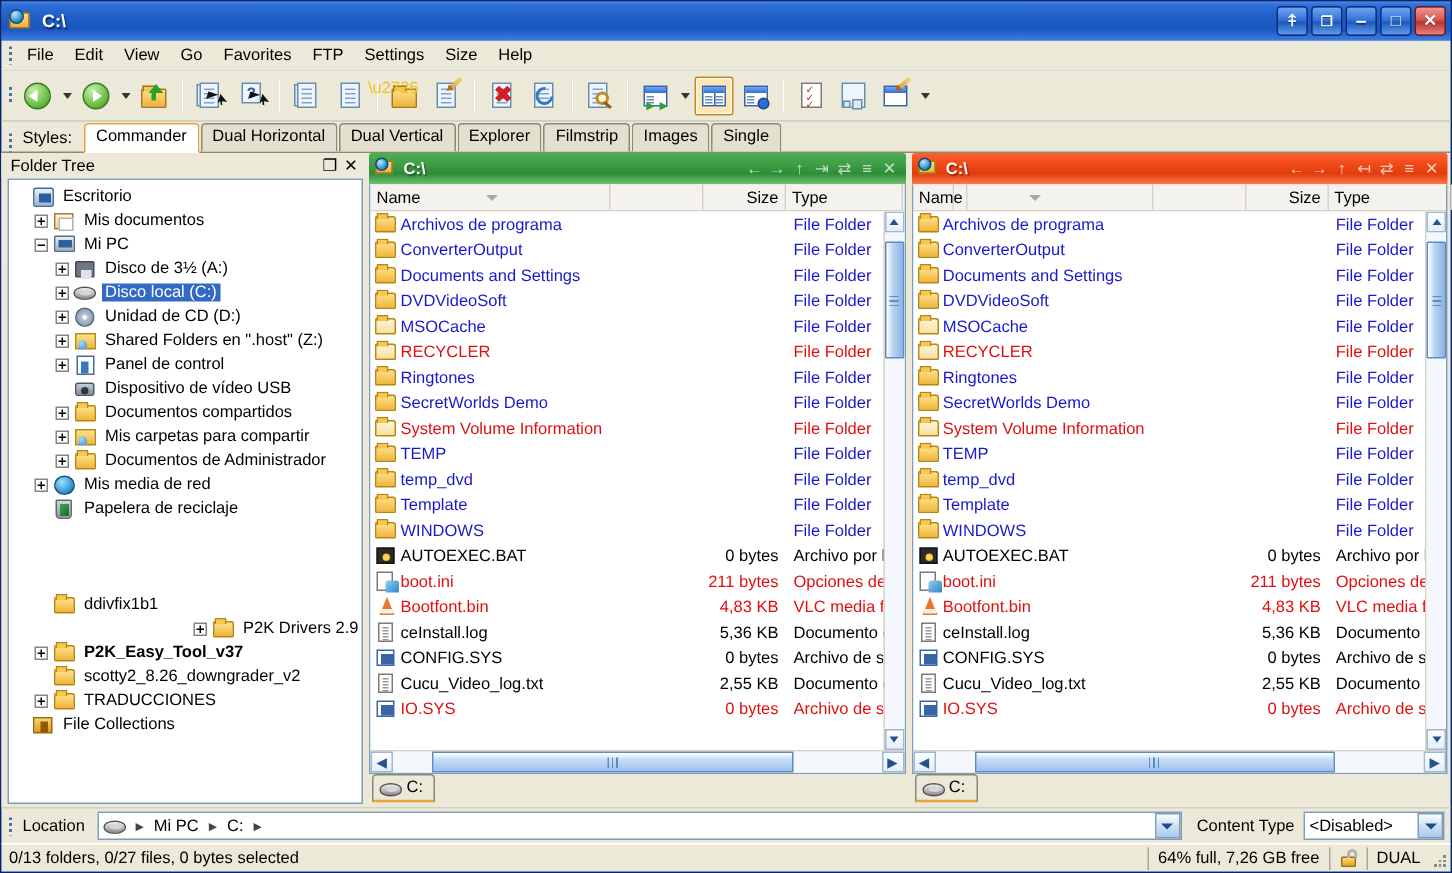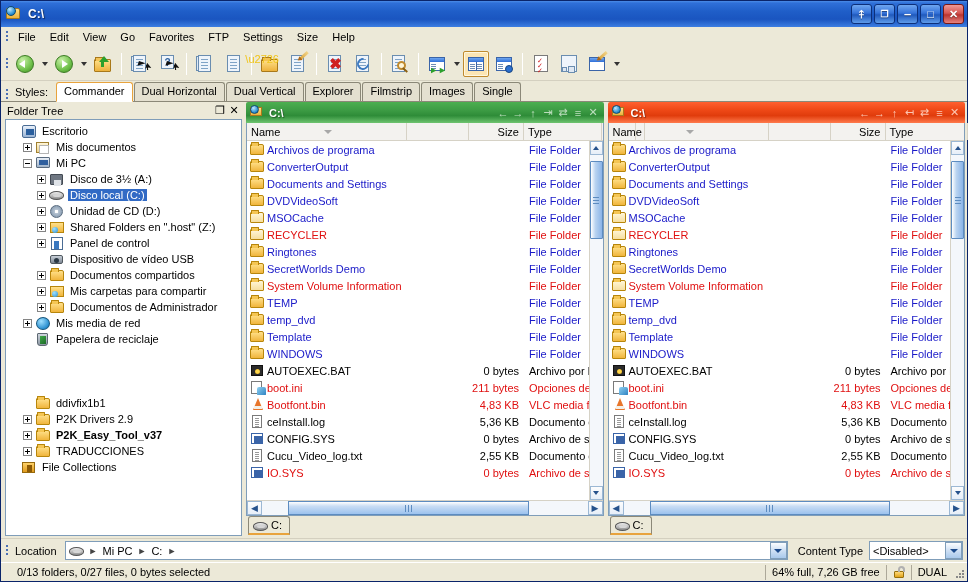--- a/index.html
+++ b/index.html
@@ -211,21 +211,21 @@
   .ddbtn::after{content:"";border-left:4px solid transparent;border-right:4px solid transparent;border-top:4px solid #1b4a8c;}
   #ctlabel{font-size:11px;padding:0 6px 0 10px;color:#000;}
   .ctbox{width:94px;height:19px;background:#fff;border:1px solid #7f9db9;display:flex;align-items:center;}
   .ctbox .v{flex:1 1 auto;font-size:11px;padding-left:3px;color:#000;white-space:nowrap;overflow:hidden;}
 
   
   #statusbar {
     height:19px;flex:0 0 19px;background:#ece9d8;display:flex;align-items:center;
     border-top:1px solid #fff;font-size:11px;color:#000;
   }
-  #statusbar .sb-left{flex:1 1 auto;padding-left:16px;white-space:nowrap;overflow:hidden;}
+  #statusbar .sb-left{flex:1 1 auto;padding-left:5px;white-space:nowrap;overflow:hidden;}
   #statusbar .sb-cell{border-left:1px solid #aca899;padding:0 6px;height:15px;display:flex;align-items:center;white-space:nowrap;}
   .grip-corner{width:14px;height:15px;position:relative;}
   .grip-corner::after{
     content:"";position:absolute;right:2px;bottom:1px;width:9px;height:9px;
     background:
       radial-gradient(circle 1px at 7px 7px,#888 99%,transparent),
       radial-gradient(circle 1px at 4px 7px,#888 99%,transparent),
       radial-gradient(circle 1px at 7px 4px,#888 99%,transparent),
       radial-gradient(circle 1px at 1px 7px,#888 99%,transparent),
       radial-gradient(circle 1px at 7px 1px,#888 99%,transparent),
@@ -663,33 +663,40 @@
             </span>
             <span class="tlabel">Papelera de reciclaje</span>
           </div>
           <div class="tnode" style="padding-left: 14px; margin-top: 48px;">
             <span class="tspace"></span>
             <span class="ticon">
               <span class="ic-folder"></span>
             </span>
             <span class="tlabel">ddivfix1b1</span>
           </div>
-          <div class="tnode" style="padding-left: 14px;">
+          <div class="tnode" style="padding-left: 14px; justify-content: flex-end;">
             <span class="tplus plus"></span>
             <span class="ticon">
               <span class="ic-folder"></span>
             </span>
             <span class="tlabel">P2K Drivers 2.9</span>
           </div>
           <div class="tnode" style="padding-left: 14px; font-weight: bold;">
             <span class="tplus plus"></span>
             <span class="ticon">
               <span class="ic-folder"></span>
             </span>
             <span class="tlabel">P2K_Easy_Tool_v37</span>
+          </div>
+          <div class="tnode" style="padding-left: 14px;">
+            <span class="tspace"></span>
+            <span class="ticon">
+              <span class="ic-folder"></span>
+            </span>
+            <span class="tlabel">scotty2_8.26_downgrader_v2</span>
           </div>
           <div class="tnode" style="padding-left: 14px;">
             <span class="tplus plus"></span>
             <span class="ticon">
               <span class="ic-folder"></span>
             </span>
             <span class="tlabel">TRADUCCIONES</span>
           </div>
           <div class="tnode" style="padding-left: 0px;">
             <span class="tspace"></span>

